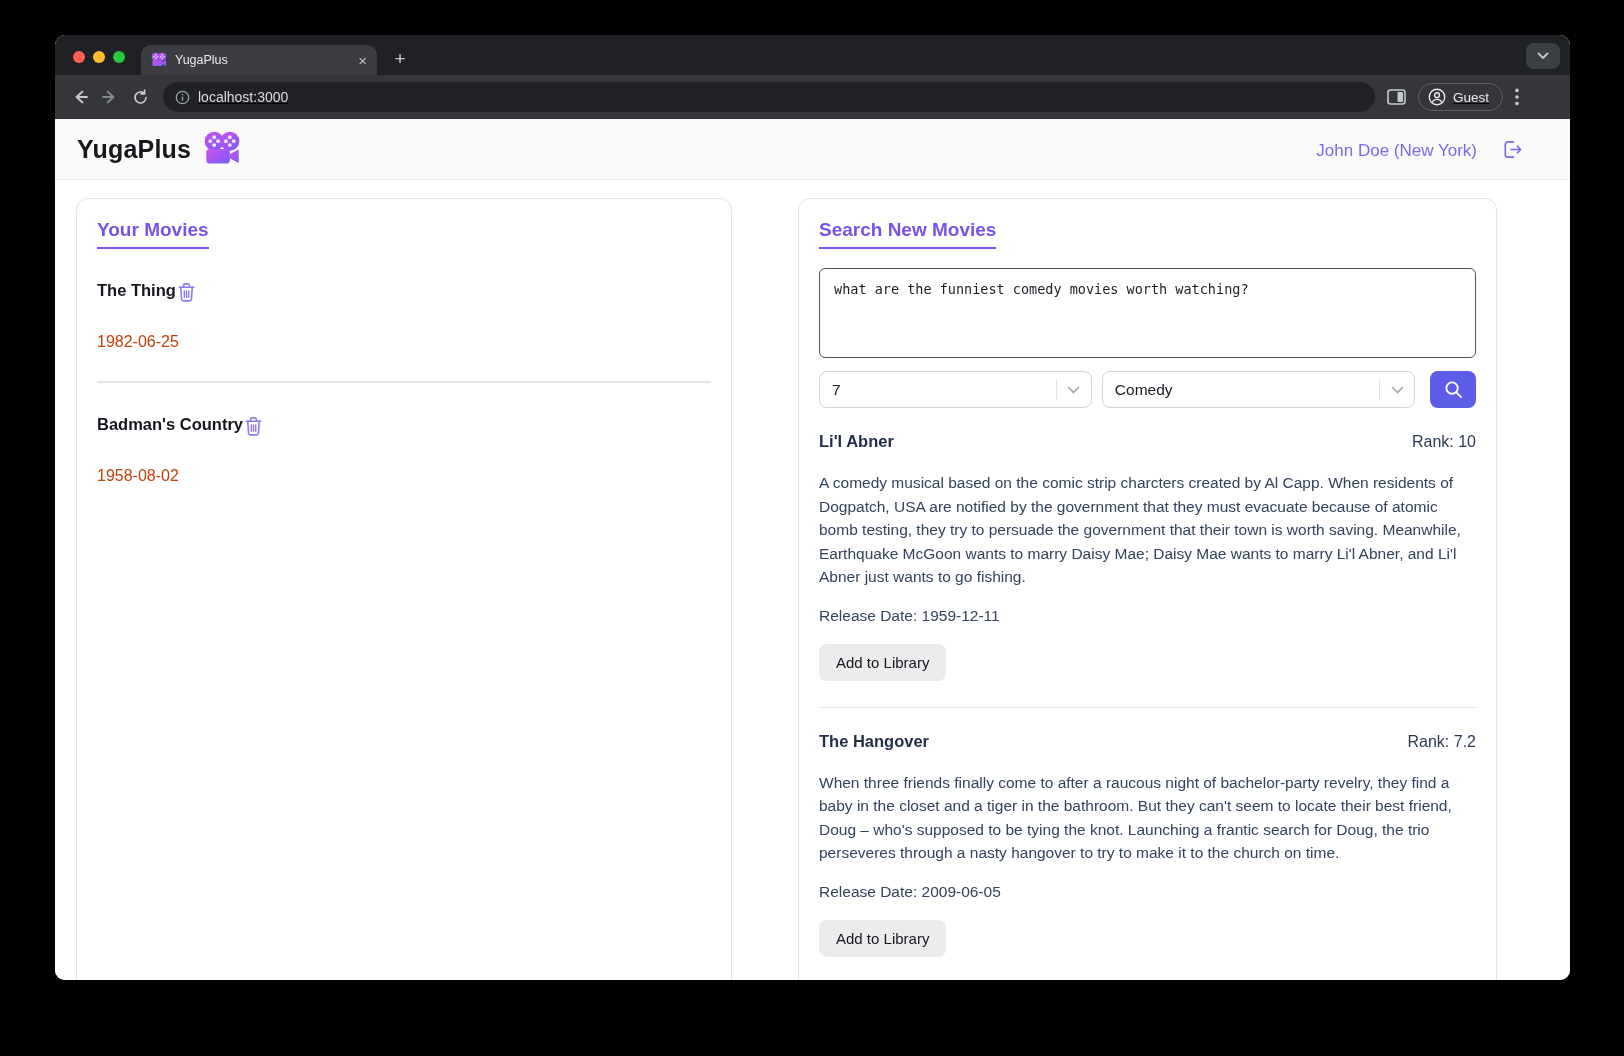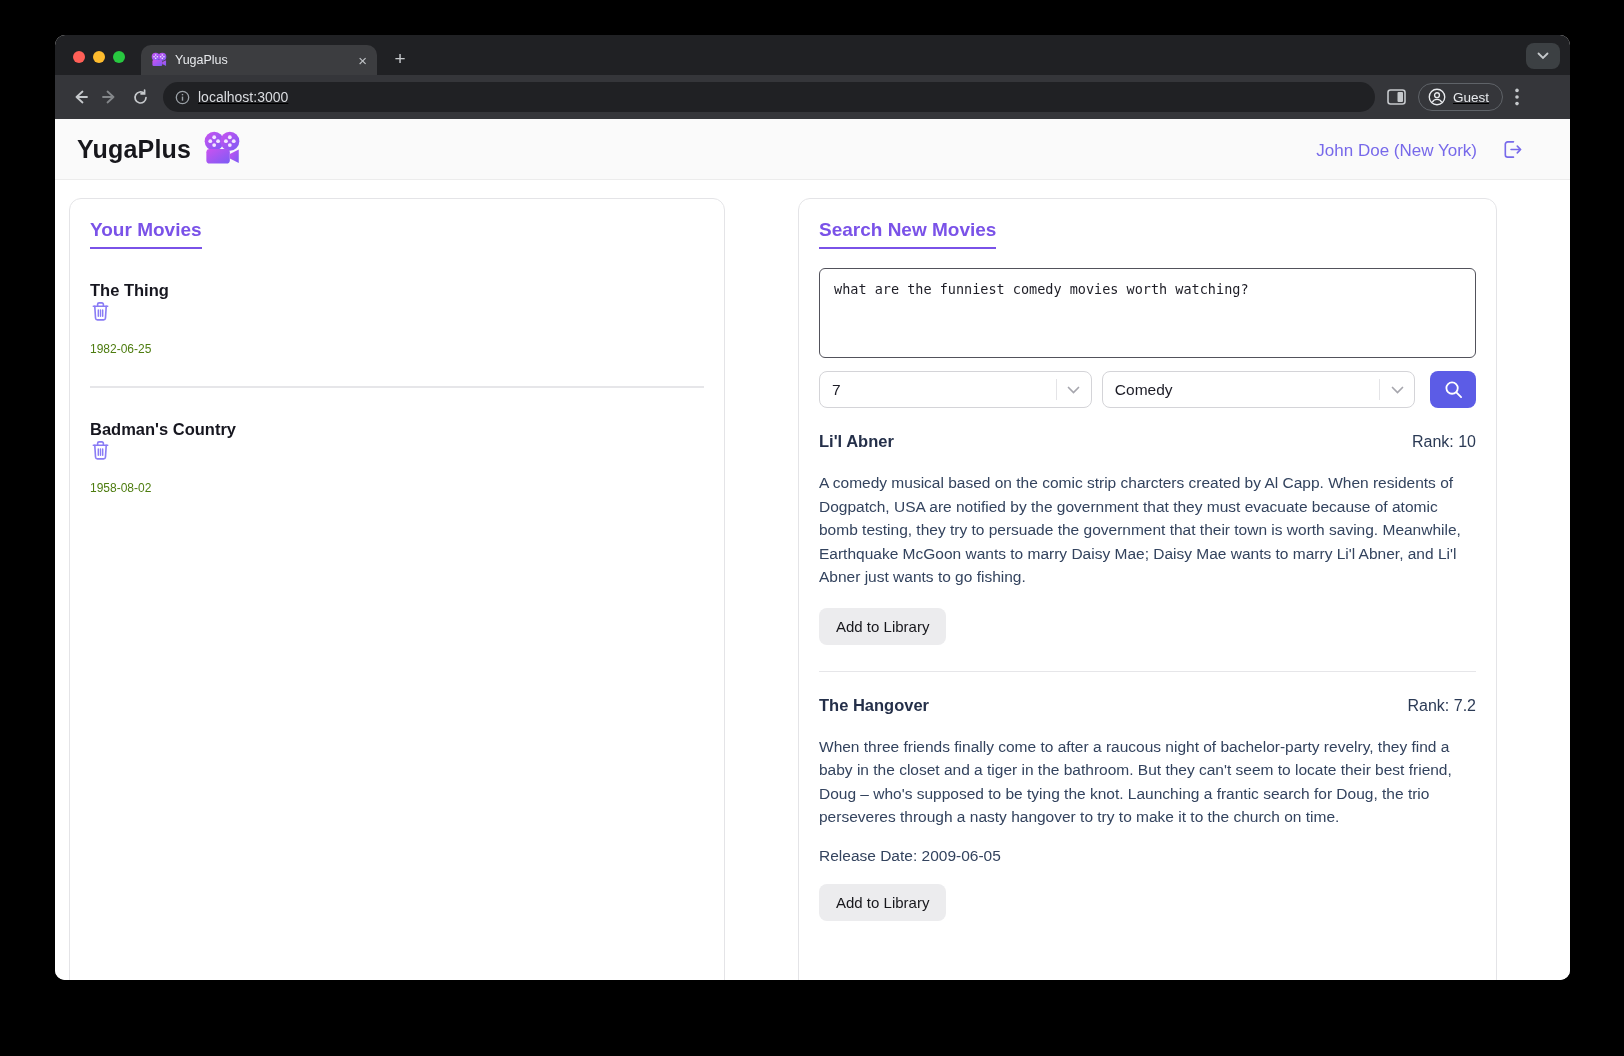--- a/index.html
+++ b/index.html
@@ -39,31 +39,31 @@
   .appheader { height:61px; background:#fafafa; border-bottom:1px solid #ececec;
                display:flex; align-items:center; justify-content:space-between; padding:0 46px 0 22px; }
   .brand { display:flex; align-items:center; gap:12px; }
   .brand .name { font-size:25px; font-weight:bold; color:#17171c; letter-spacing:.2px; }
   .userarea { display:flex; align-items:flex-end; gap:24px; }
   .username { color:#7769ea; font-size:17px; }
 
   .main { position:relative; }
   .panel { position:absolute; top:18px; background:#fff; border:1px solid #e4e4e7; border-radius:12px;
            padding:20px 20px 40px; height:830px; }
-  .panel-left  { left:14px;  width:656px; }
+  .panel-left  { left:21px;  width:656px; }
   .panel-right { left:743px; width:699px; }
 
   .panel h2 { display:inline-block; color:#7a52e8; font-size:19px; font-weight:bold;
               padding-bottom:6px; border-bottom:2px solid #7a52e8; }
 
   
   .movie-row { padding:32px 0 30px; }
-  .movie-head { display:flex; align-items:flex-start; justify-content:flex-start;flex-direction:column; }
+  .movie-head { display:flex; align-items:flex-start; justify-content:flex-start; }
   .movie-title { font-size:16.5px; font-weight:bold; color:#16161f; }
-  .movie-date { margin-top:20px; font-size:12px; color:#4d7c0f; }
+  .movie-date { margin-top:30px; font-size:16px; color:#c2410c; }
   .sep { border:0; border-top:1px solid #e6e6e9; }
   .trash-btn { background:none; border:0; color:#8a7cf5; cursor:pointer; padding:0; line-height:0; }
 
   
   .query-box { margin-top:19px; width:100%; height:90px; resize:none; border:1px solid #52525b;
                border-radius:6px; padding:12px 14px; font-family:"DejaVu Sans Mono", monospace;
                font-size:13.5px; color:#1d1d26; outline:none; background:#fff; }
   .controls { margin-top:9px; display:flex; align-items:center; }
   .combo { height:37px; border:1px solid #d4d4d8; border-radius:8px; display:flex; align-items:center;
            padding-left:12px; background:#fff; }
@@ -287,20 +287,21 @@
               </svg>
             </button>
           </div>
 
           <div class="result">
             <div class="result-head">
               <span class="result-title">Li'l Abner</span>
               <span class="result-rank">Rank: 10</span>
             </div>
             <p class="result-desc">A comedy musical based on the comic strip charcters created by Al Capp. When residents of Dogpatch, USA are notified by the government that they must evacuate because of atomic bomb testing, they try to persuade the government that their town is worth saving. Meanwhile, Earthquake McGoon wants to marry Daisy Mae; Daisy Mae wants to marry Li'l Abner, and Li'l Abner just wants to go fishing.</p>
+            <div class="result-release">Release Date: 1959-12-11</div>
             <button class="addbtn">Add to Library</button>
             <hr class="sep">
           </div>
 
           <div class="result">
             <div class="result-head">
               <span class="result-title">The Hangover</span>
               <span class="result-rank">Rank: 7.2</span>
             </div>
             <p class="result-desc">When three friends finally come to after a raucous night of bachelor-party revelry, they find a baby in the closet and a tiger in the bathroom. But they can't seem to locate their best friend, Doug – who's supposed to be tying the knot. Launching a frantic search for Doug, the trio perseveres through a nasty hangover to try to make it to the church on time.</p>

